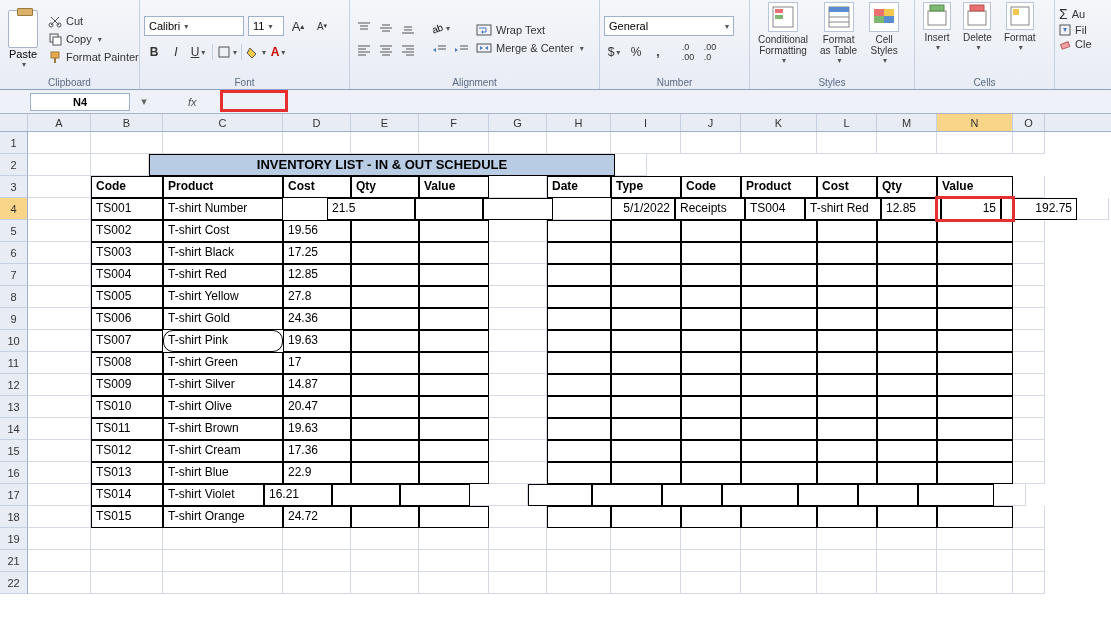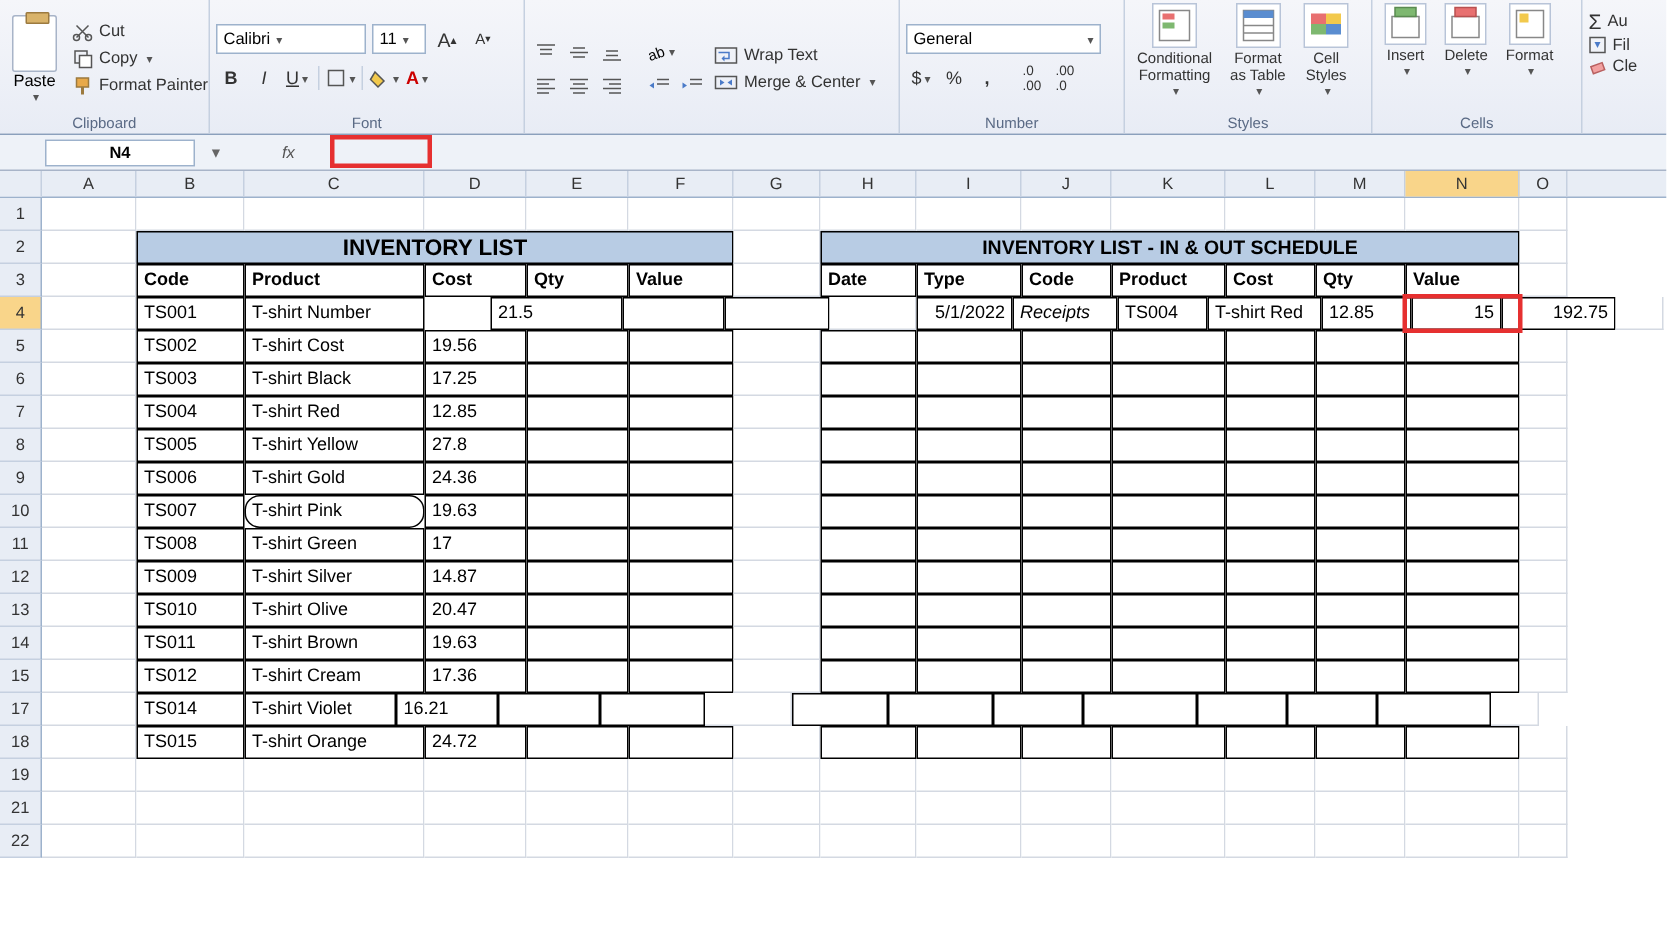--- a/index.html
+++ b/index.html
@@ -257,20 +257,21 @@
           <svg width="16" height="14">
               <rect x="1" y="3" width="14" height="8" fill="none" stroke="#555"></rect>
               <path d="M4 5 L7 7 L4 9" fill="#4a7ac8"></path>
               <path d="M12 5 L9 7 L12 9" fill="#4a7ac8"></path>
             </svg>
           <span>Merge &amp; Center</span>
             <span class="drop-arrow">▾</span>
         </div>
       </div>
     </div>
+    <div class="group-label">Alignment</div>
   </div>
 
   <div class="group" style="width:150px">
     <div style="display:flex;flex-direction:column;flex:1;justify-content:center">
       <div class="number-top">
         <div class="combobox" style="width:130px">
             <span>General</span>
             <span class="arrow" style="margin-left:auto">▾</span>
           </div>
       </div>
@@ -438,21 +439,20 @@
         <div class="cell" style="width: 60px;"></div>
         <div class="cell" style="width: 76px;"></div>
         <div class="cell" style="width: 60px;"></div>
         <div class="cell" style="width: 60px;"></div>
         <div class="cell" style="width: 76px;"></div>
         <div class="cell" style="width: 32px;"></div>
       </div>
       <div class="row">
         <div class="row-h">2</div>
         <div class="cell" style="width: 63px;"></div>
-        <div class="cell table-hdr" style="width: 398px; font-size: 15px;">INVENTORY LIST</div>
         <div class="cell" style="width: 58px;"></div>
         <div class="cell table-hdr" style="width: 466px; font-size: 13px;">INVENTORY LIST - IN &amp; OUT SCHEDULE</div>
         <div class="cell" style="width: 32px;"></div>
       </div>
       <div class="row">
         <div class="row-h">3</div>
         <div class="cell" style="width: 63px;"></div>
         <div class="cell table-colh" style="width: 72px;">Code</div>
         <div class="cell table-colh" style="width: 120px;">Product</div>
         <div class="cell table-colh" style="width: 68px;">Cost</div>
@@ -471,21 +471,21 @@
       <div class="row">
         <div class="row-h sel">4</div>
         <div class="cell" style="width: 63px;"></div>
         <div class="cell table-cell" style="width: 72px;">TS001</div>
         <div class="cell table-cell" style="width: 120px;">T-shirt Number</div>
         <div class="cell table-cell" style="width: 88px; margin-left: 44px;">21.5</div>
         <div class="cell table-cell" style="width: 68px;"></div>
         <div class="cell table-cell" style="width: 70px;"></div>
         <div class="cell" style="width: 58px;"></div>
         <div class="cell table-cell" style="width: 64px; text-align: right;">5/1/2022</div>
-        <div class="cell table-cell" style="width: 70px; font-style: italic;">Receipts</div>
+        <div class="cell table-cell" style="width: 70px;">Receipts</div>
         <div class="cell table-cell" style="width: 60px;">TS004</div>
         <div class="cell table-cell" style="width: 76px;">T-shirt Red</div>
         <div class="cell table-cell" style="width: 60px;">12.85</div>
         <div class="cell table-cell" style="width: 60px; text-align: right;">15</div>
         <div class="cell table-cell" style="width: 76px; text-align: right;">192.75</div>
         <div class="cell" style="width: 32px;"></div>
       </div>
       <div class="row">
         <div class="row-h">5</div>
         <div class="cell" style="width: 63px;"></div>
@@ -678,20 +678,38 @@
         <div class="cell table-cell" style="width: 64px;"></div>
         <div class="cell table-cell" style="width: 70px;"></div>
         <div class="cell table-cell" style="width: 60px;"></div>
         <div class="cell table-cell" style="width: 76px;"></div>
         <div class="cell table-cell" style="width: 60px;"></div>
         <div class="cell table-cell" style="width: 60px;"></div>
         <div class="cell table-cell" style="width: 76px;"></div>
         <div class="cell" style="width: 32px;"></div>
       </div>
       <div class="row">
+        <div class="row-h">16</div>
+        <div class="cell" style="width: 63px;"></div>
+        <div class="cell table-cell" style="width: 72px;">TS013</div>
+        <div class="cell table-cell" style="width: 120px;">T-shirt Blue</div>
+        <div class="cell table-cell" style="width: 68px;">22.9</div>
+        <div class="cell table-cell" style="width: 68px;"></div>
+        <div class="cell table-cell" style="width: 70px;"></div>
+        <div class="cell" style="width: 58px;"></div>
+        <div class="cell table-cell" style="width: 64px;"></div>
+        <div class="cell table-cell" style="width: 70px;"></div>
+        <div class="cell table-cell" style="width: 60px;"></div>
+        <div class="cell table-cell" style="width: 76px;"></div>
+        <div class="cell table-cell" style="width: 60px;"></div>
+        <div class="cell table-cell" style="width: 60px;"></div>
+        <div class="cell table-cell" style="width: 76px;"></div>
+        <div class="cell" style="width: 32px;"></div>
+      </div>
+      <div class="row">
         <div class="row-h">17</div>
         <div class="cell" style="width: 63px;"></div>
         <div class="cell table-cell" style="width: 72px;">TS014</div>
         <div class="cell table-cell" style="width: 101px;">T-shirt Violet</div>
         <div class="cell table-cell" style="width: 68px;">16.21</div>
         <div class="cell table-cell" style="width: 68px;"></div>
         <div class="cell table-cell" style="width: 70px;"></div>
         <div class="cell" style="width: 58px;"></div>
         <div class="cell table-cell" style="width: 64px;"></div>
         <div class="cell table-cell" style="width: 70px;"></div>

